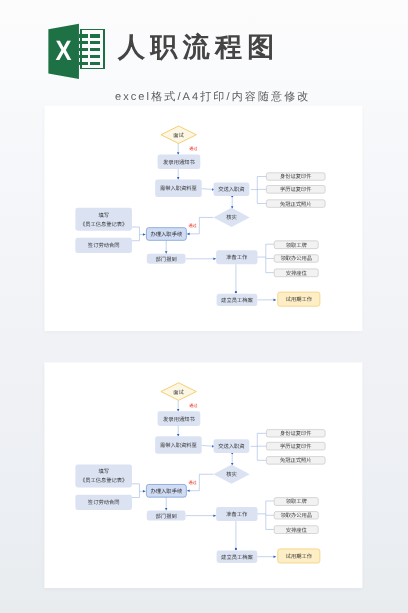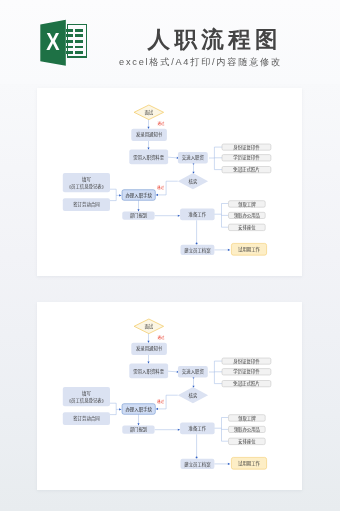--- a/index.html
+++ b/index.html
@@ -3,25 +3,25 @@
 <meta charset="utf-8">
 <style>
   html,body{margin:0;padding:0;}
   body{width:340px;height:511px;
        font-family:"Liberation Sans","Noto Sans CJK SC",sans-serif;overflow:hidden;}
   .page{position:relative;width:340px;height:511px;
         background:linear-gradient(180deg,#fcfcfd 0%,#f8f9fb 16%,#f2f3f7 50%,#eceff3 81%,#e8ecef 100%);}
   .header{position:absolute;left:0;top:0;width:340px;height:84px;
           background:linear-gradient(180deg,#fcfcfd 0%,#f9fafc 100%);}
   .xlogo{position:absolute;left:40px;top:19px;width:48px;height:48px;}
-  .titles{position:absolute;left:94px;top:29px;width:188px;text-align:right;}
+  .titles{position:absolute;left:94px;top:29px;width:188px;text-align:left;}
   .title{font-size:22.5px;font-weight:bold;color:#444;letter-spacing:4.4px;line-height:22px;
          text-indent:4.4px;
          font-family:"Liberation Sans",sans-serif;}
-  .subtitle{font-size:9.2px;color:#5a5a5a;letter-spacing:1.75px;margin-top:5px;text-indent:1.75px;
+  .subtitle{font-size:9.2px;color:#5a5a5a;letter-spacing:1.75px;margin-top:23px;text-indent:1.75px;
             font-family:"Liberation Sans",sans-serif;}
   .card{position:absolute;background:#fff;box-shadow:0 1px 3px rgba(120,126,148,0.10);}
   #card1{left:37px;top:88px;width:265px;height:188px;}
   #card2{left:37px;top:302px;width:265px;height:188px;}
   .chart{position:absolute;left:0;top:0;width:265px;height:187px;}
 </style>
 </head>
 <body>
 
 <div class="page">

